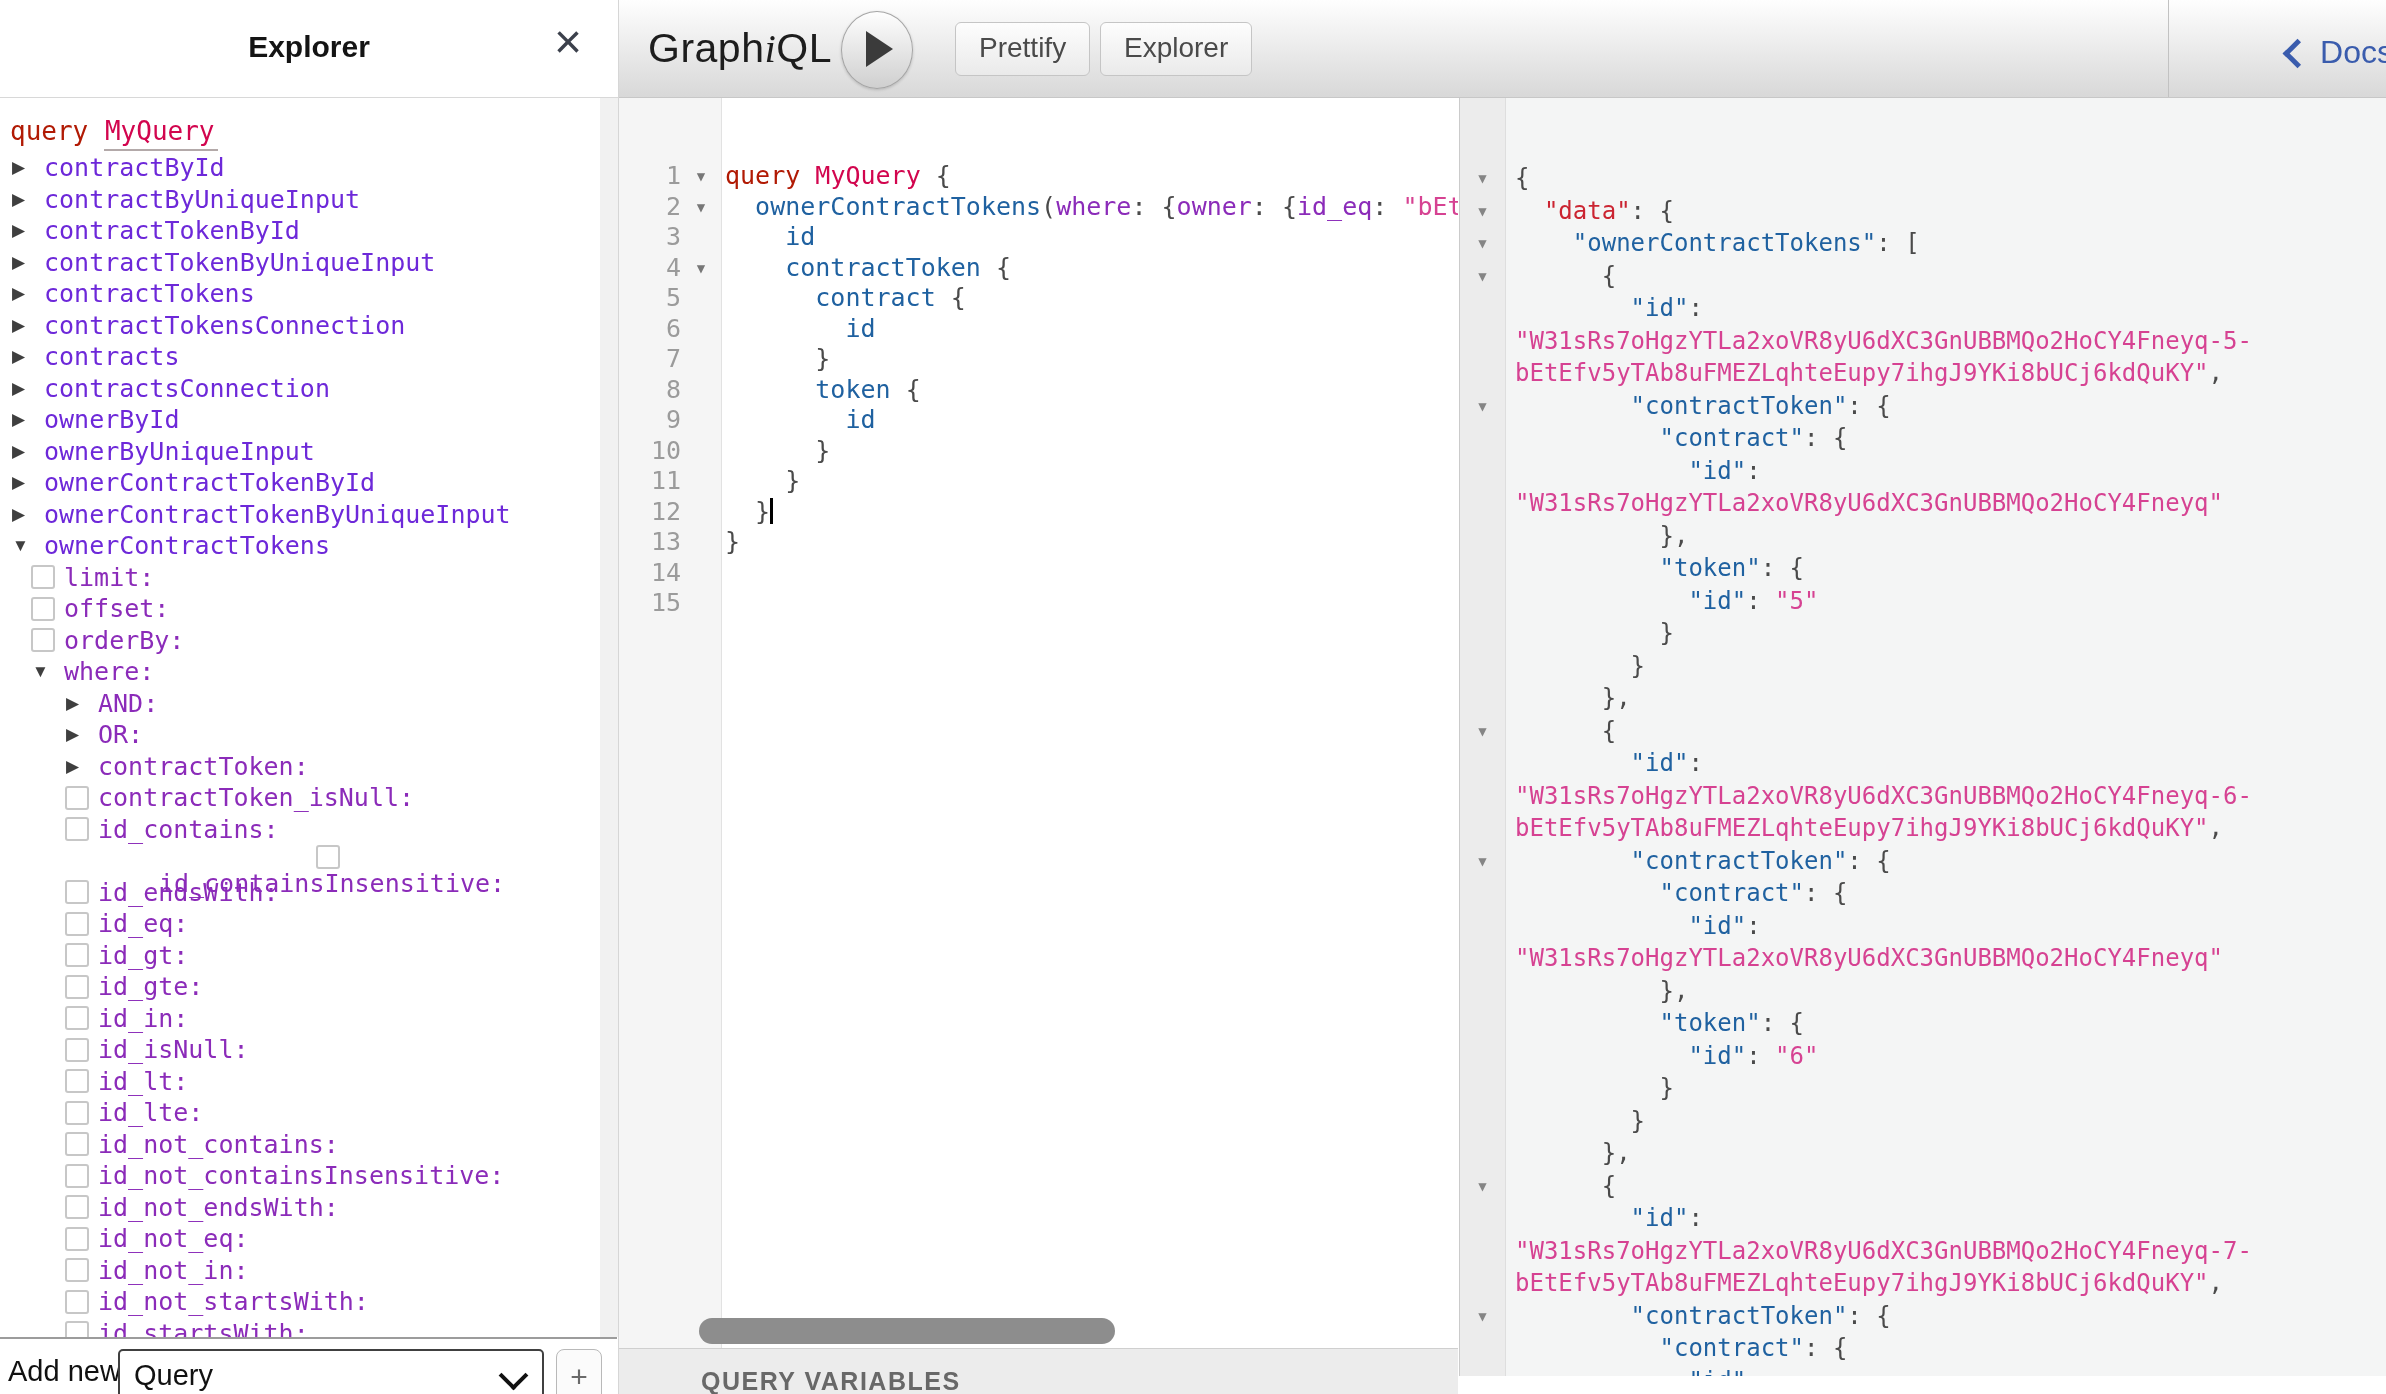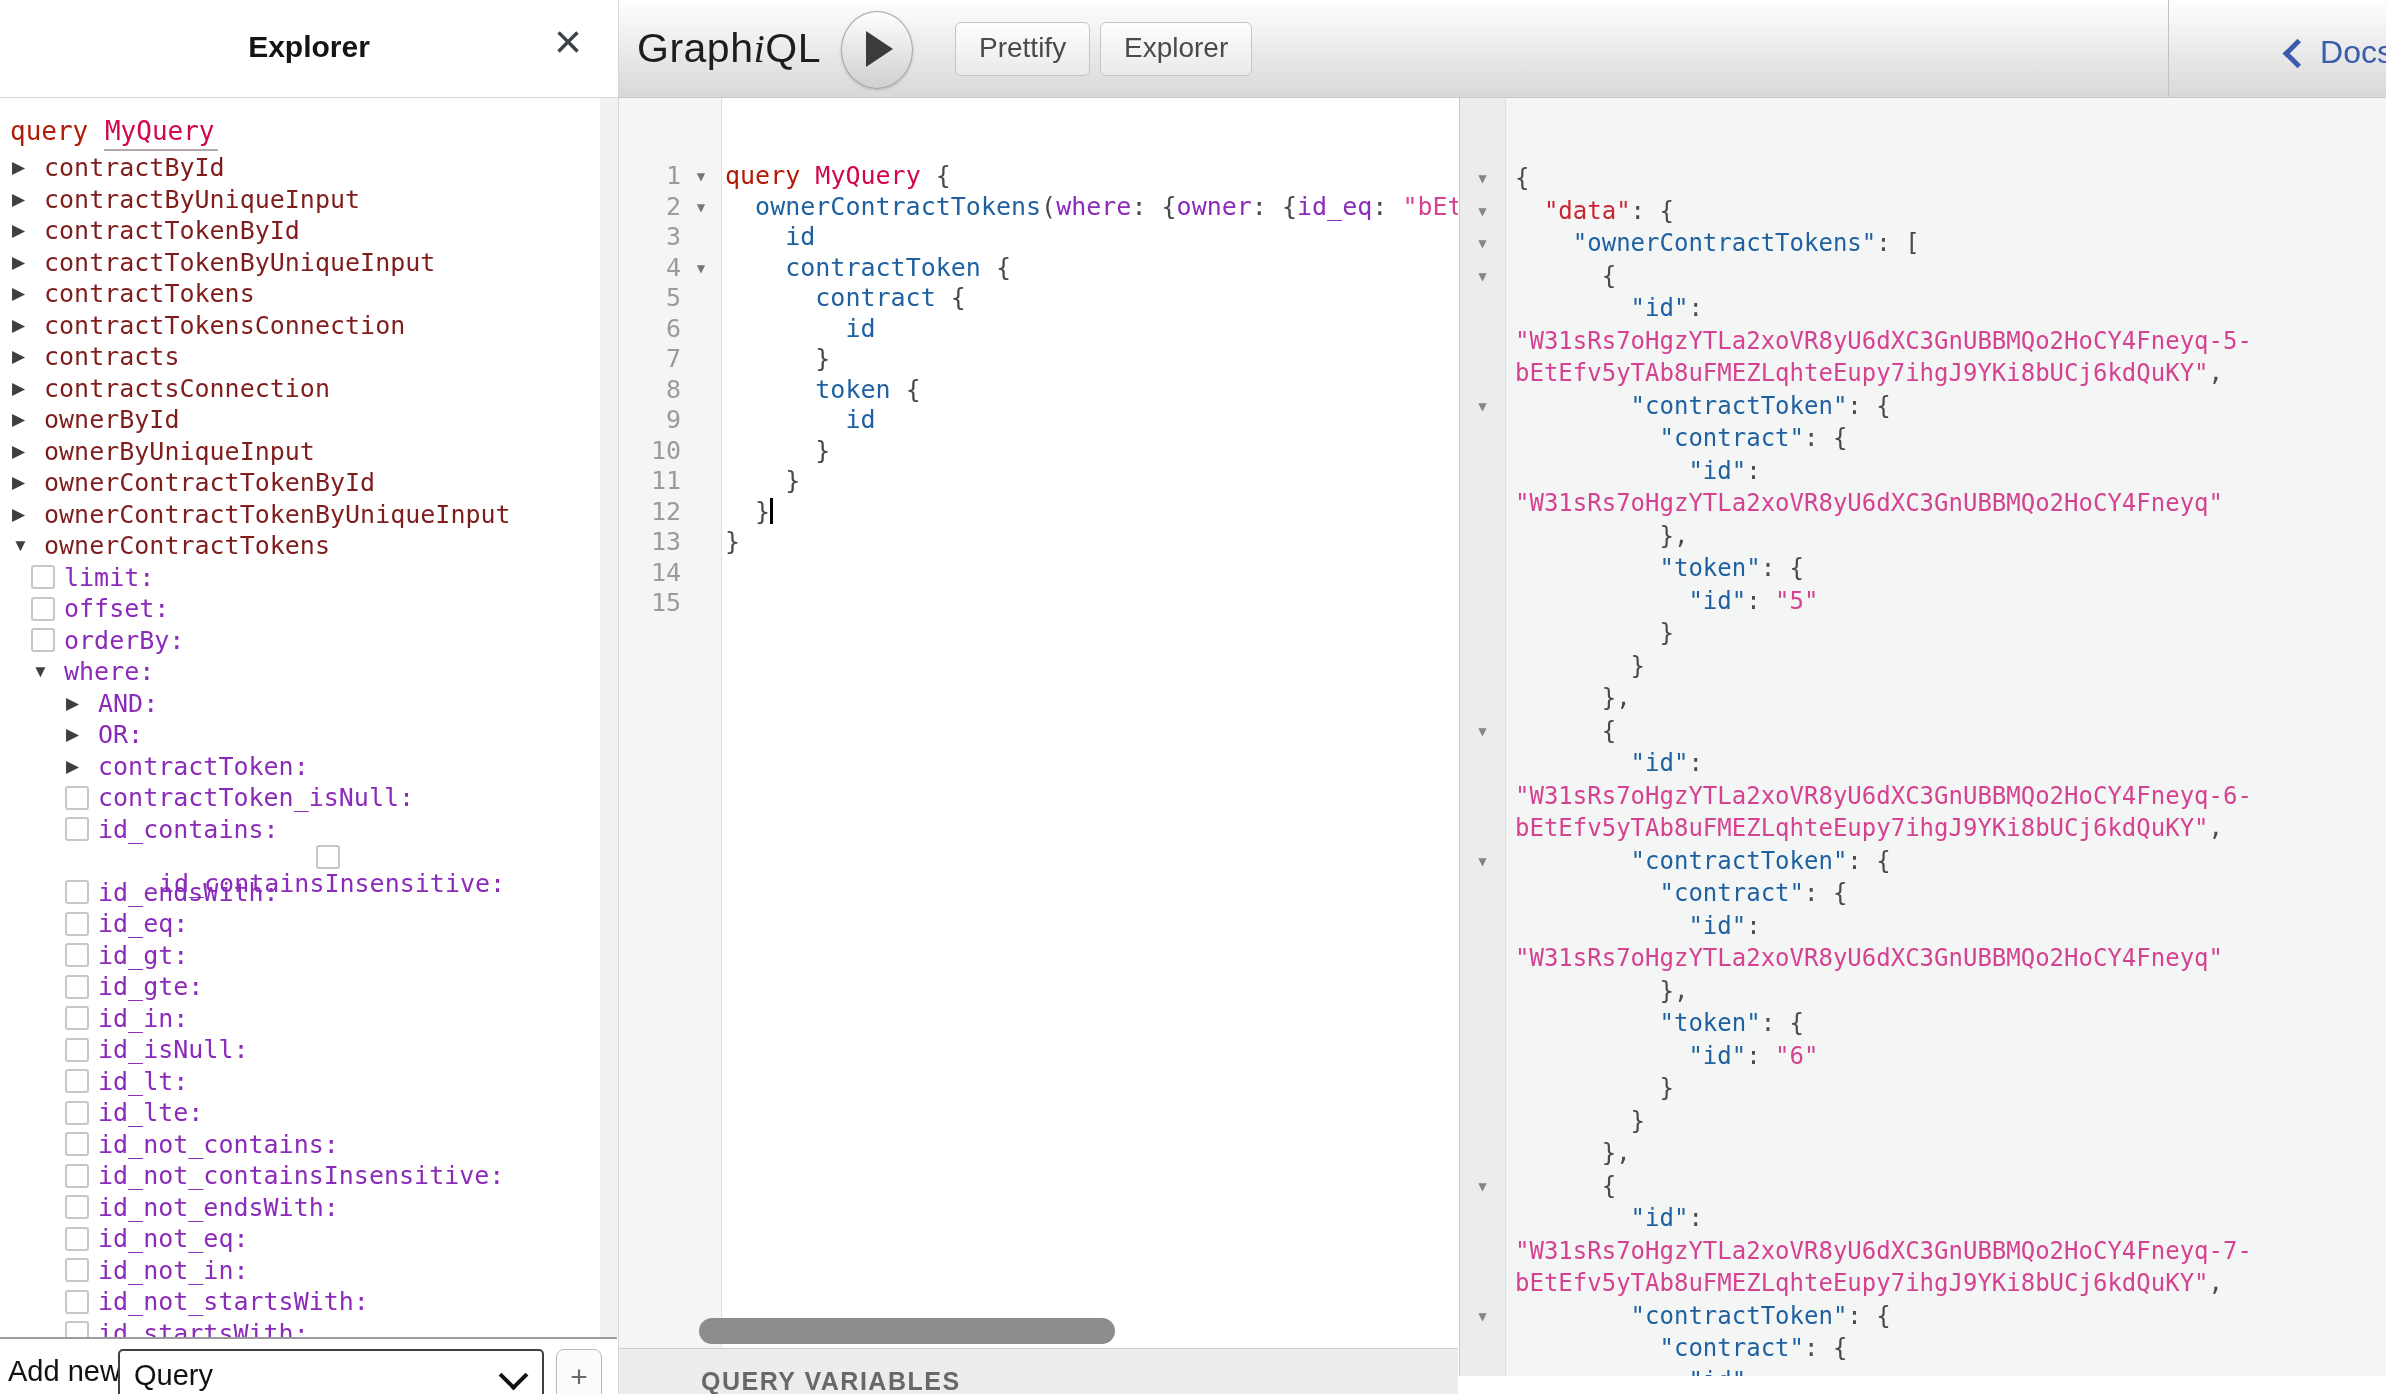--- a/index.html
+++ b/index.html
@@ -18,38 +18,38 @@
   .explorer-scroll-track{position:absolute;right:0;top:98px;width:18px;height:1239px;background:#f1f1f1;}
   .explorer-op{position:absolute;left:10px;top:116px;font-size:26px;white-space:pre;}
   .op-keyword{color:#B11A04;}
   .op-name{color:#D2054E;border-bottom:2px solid #b3a9a9;padding:0 3px 3px 1px;}
   .explorer-tree{position:absolute;left:0;top:152px;width:600px;}
   .t-row{height:31.5px;display:flex;align-items:center;font-size:25px;white-space:pre;cursor:pointer;}
   .t-arrow{width:32px;flex:none;font-size:17px;color:#3f3f3f;text-align:left;padding-left:2px;}
   .cb{width:20px;height:20px;flex:none;border:2px solid #c7c7c7;border-radius:3px;background:#fff;
       margin:0 9px 0 1px;}
   .t-lbl{font-family:"DejaVu Sans Mono",monospace;}
-  .t-lbl.field{color:#7f1d1d;}
+  .t-lbl.field{color:#6d28d9;}
   .t-lbl.arg{color:#8B2BB9;}
   .explorer-footer{position:absolute;left:0;right:1px;top:1337px;height:57px;background:#fff;
                    border-top:2px solid #9c9c9c;}
   .addnew-label{position:absolute;left:8px;top:16px;font-size:29px;color:#111;}
   .addnew-select{position:absolute;left:118px;top:10px;width:422px;height:58px;background:#fff;
                  border:2px solid #404040;border-radius:5px;cursor:pointer;}
   .addnew-select .val{position:absolute;left:14px;top:8px;font-size:29px;color:#111;}
   .select-chevron{position:absolute;right:18px;top:14px;width:17px;height:17px;
                   border-right:4px solid #111;border-bottom:4px solid #111;transform:rotate(45deg);}
   .addnew-plus{position:absolute;left:556px;top:10px;width:44px;height:58px;background:#fbfbfb;
                border:1px solid #b9b9b9;border-radius:8px;color:#6a6a6a;font-size:30px;
                text-align:center;line-height:54px;cursor:pointer;}
 
   
   .topbar{position:absolute;left:619px;top:0;right:0;height:97px;
           background:linear-gradient(#fefefe,#d8d8d8);border-bottom:1px solid #c7c7c7;}
-  .logo{position:absolute;left:18px;top:24px;font-size:41px;color:#1d1d1d;font-weight:500;letter-spacing:.5px;}
+  .logo{position:absolute;left:29px;top:24px;font-size:41px;color:#1d1d1d;font-weight:500;letter-spacing:.5px;}
   .logo em{font-family:"Liberation Serif",serif;font-style:italic;font-weight:400;}
   .play-btn{position:absolute;left:222px;top:11px;width:70px;height:76px;border-radius:50%;
             background:linear-gradient(#fefefe,#cfcfcf);border:1px solid #a5a5a5;cursor:pointer;
             box-shadow:0 1px 3px rgba(0,0,0,.18);}
   .play-tri{position:absolute;left:24px;top:19px;width:0;height:0;
             border-left:27px solid #3b3b3b;border-top:18px solid transparent;border-bottom:18px solid transparent;}
   .tb-btn{position:absolute;top:22px;height:52px;border:1px solid #c5c5c5;border-radius:6px;
           background:linear-gradient(#fdfdfd,#eaeaea);color:#4a4a4a;font-size:28px;line-height:50px;
           padding:0 23px;cursor:pointer;}
   .btn-prettify{left:336px;}

